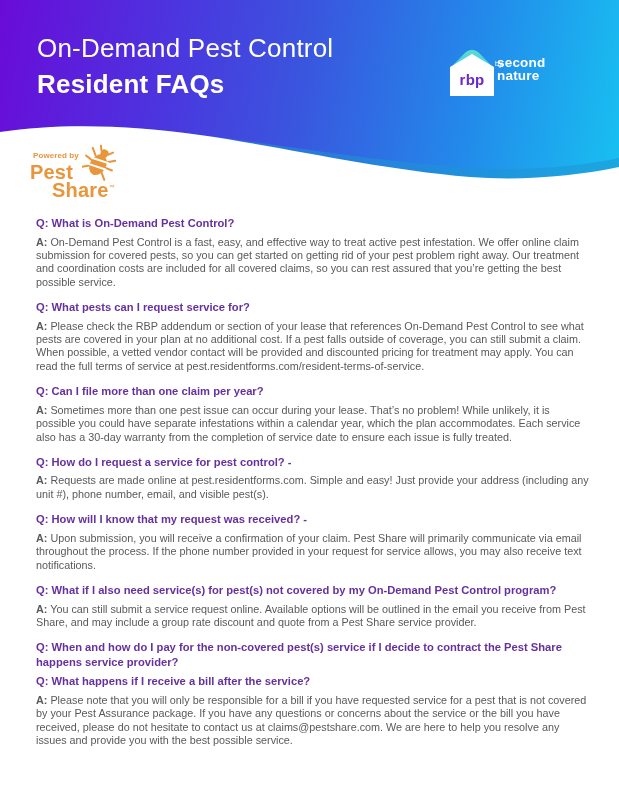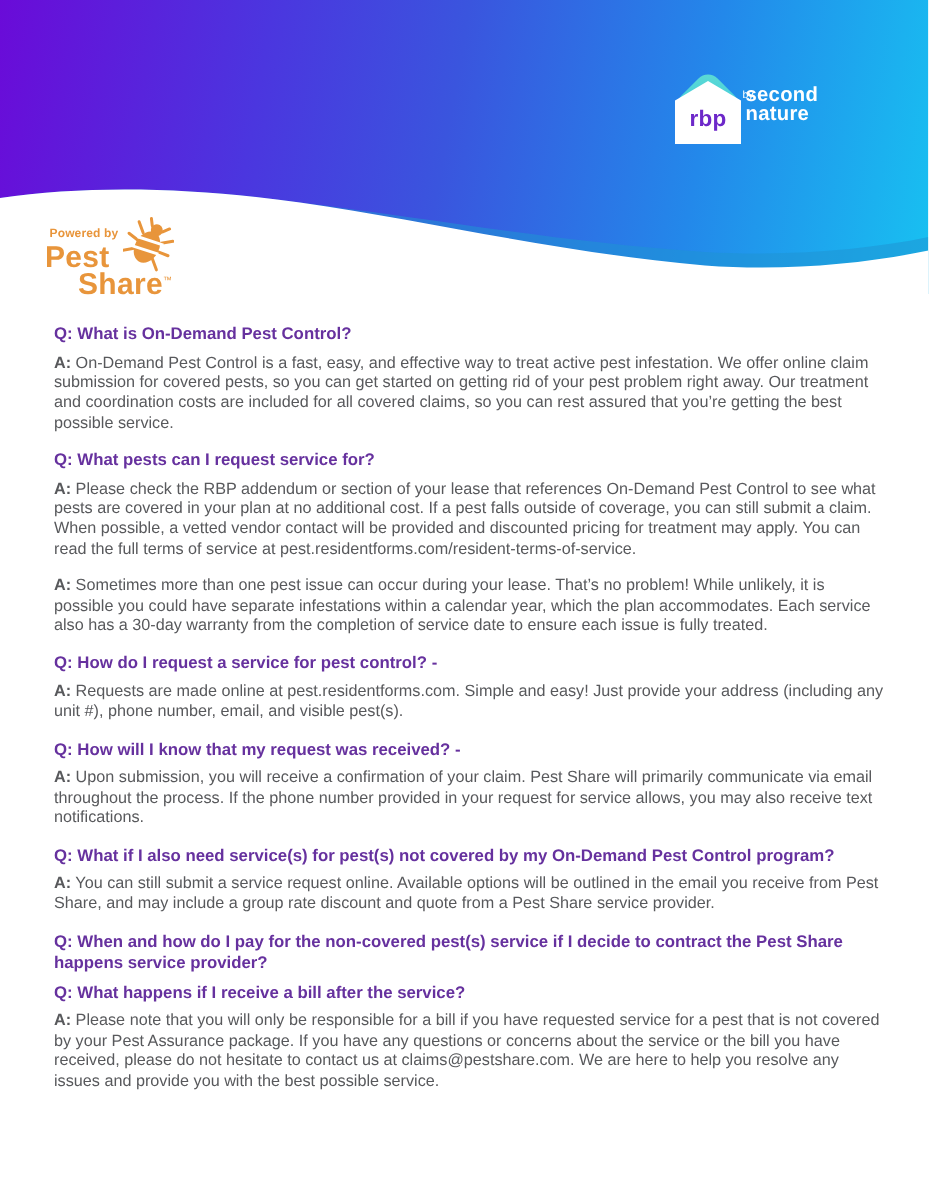--- a/index.html
+++ b/index.html
@@ -177,20 +177,22 @@
   }
   .faq-a b { font-weight: 700; }
 </style>
 </head>
 <body>
 
 <div class="page">
 
   <div class="header">
     <div class="header-titles">
+      <div class="header-title">On-Demand Pest Control</div>
+      <div class="header-subtitle">Resident FAQs</div>
     </div>
 
     <div class="rbp-badge">
       <div class="rbp-diamond"></div>
       <div class="rbp-house">
         <span class="rbp-text">rbp</span>
       </div>
     </div>
 
     <div class="sn-logo">
@@ -234,20 +236,21 @@
       <div class="faq-q">Q: What is On-Demand Pest Control?</div>
       <div class="faq-a"><b>A:</b><span> On-Demand Pest Control is a fast, easy, and effective way to treat active pest infestation. We offer online claim submission for covered pests, so you can get started on getting rid of your pest problem right away. Our treatment and coordination costs are included for all covered claims, so you can rest assured that you’re getting the best possible service.</span></div>
     </div>
 
     <div>
       <div class="faq-q">Q: What pests can I request service for?</div>
       <div class="faq-a"><b>A:</b><span> Please check the RBP addendum or section of your lease that references On-Demand Pest Control to see what pests are covered in your plan at no additional cost. If a pest falls outside of coverage, you can still submit a claim. When possible, a vetted vendor contact will be provided and discounted pricing for treatment may apply. You can read the full terms of service at pest.residentforms.com/resident-terms-of-service.</span></div>
     </div>
 
     <div>
+      <div class="faq-q">Q: Can I file more than one claim per year?</div>
       <div class="faq-a"><b>A:</b><span> Sometimes more than one pest issue can occur during your lease. That’s no problem! While unlikely, it is possible you could have separate infestations within a calendar year, which the plan accommodates. Each service also has a 30-day warranty from the completion of service date to ensure each issue is fully treated.</span></div>
     </div>
 
     <div>
       <div class="faq-q">Q: How do I request a service for pest control? -</div>
       <div class="faq-a"><b>A:</b><span> Requests are made online at pest.residentforms.com. Simple and easy! Just provide your address (including any unit #), phone number, email, and visible pest(s).</span></div>
     </div>
 
     <div>
       <div class="faq-q">Q: How will I know that my request was received? -</div>

